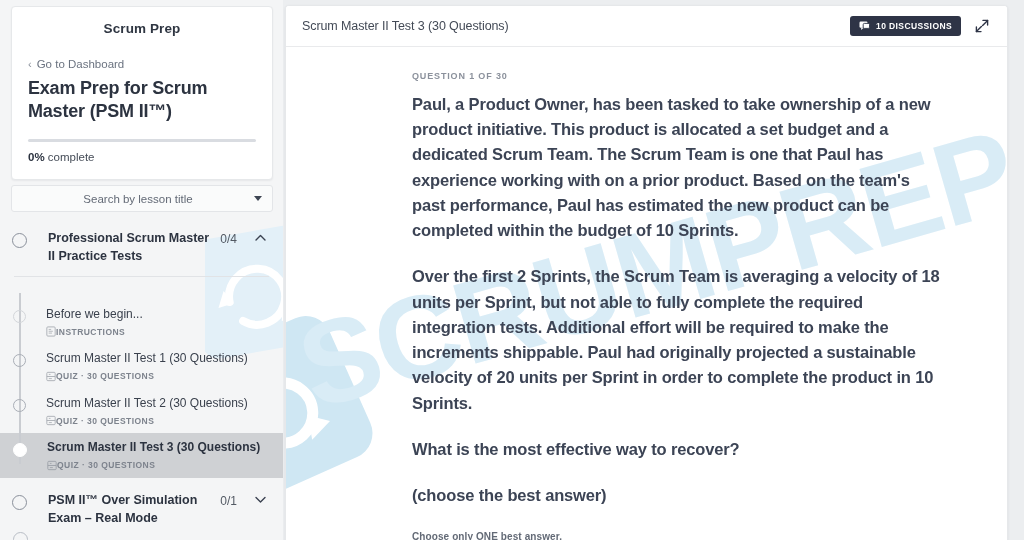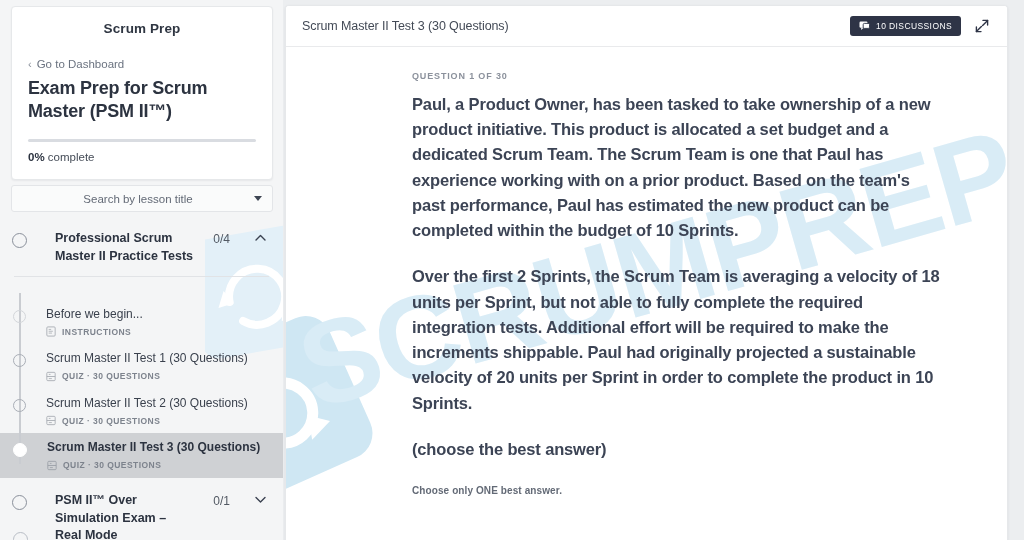--- a/index.html
+++ b/index.html
@@ -81,21 +81,21 @@
     border-left: 4.5px solid transparent;
     border-right: 4.5px solid transparent;
     border-top: 5px solid #3e4553;
   }
 
   .sections { position: absolute; left: 0; top: 222px; width: 283px; }
 
   .section-head {
     display: flex; align-items: flex-start;
     padding: 8px 16px 8px 12px;
-    gap: 18px;
+    gap: 11px;
     cursor: pointer;
   }
   .circle-o {
     flex: 0 0 auto;
     width: 15px; height: 15px;
     border: 1.6px solid #8a909b;
     border-radius: 50%;
     margin-top: 3px;
   }
   .section-title {
@@ -144,21 +144,21 @@
   .lesson.faded .lesson-bullet { border-color: #d3d6da; }
   .lesson-body { flex: 1; padding-left: 10px; }
   .lesson-title {
     font-size: 12px;
     color: #3a414d;
     line-height: 1.3;
     margin-bottom: 4px;
   }
   .lesson.active .lesson-title { font-weight: 700; color: #2c3340; }
   .lesson-meta {
-    display: flex; align-items: center; gap: 6px;
+    display: flex; align-items: center; 
     font-size: 8.5px;
     letter-spacing: .45px;
     color: #7d838d;
     font-weight: 600;
   }
   .meta-icon { width: 10px; height: 11px; opacity: .62; display: block; }
   
   .rail {
     position: absolute;
     left: 19px; top: 16px; bottom: 14px;
@@ -206,21 +206,21 @@
     color: #434a56;
     letter-spacing: -.1px;
   }
   .discussions-btn {
     display: flex; align-items: center; gap: 6px;
     background: #2e3446;
     color: #ffffff;
     border-radius: 3px;
     padding: 5px 9px;
     font-size: 8.5px;
-    font-weight: 400;
+    font-weight: 700;
     letter-spacing: .4px;
     cursor: pointer;
   }
   .discussions-btn svg { display: block; }
   .expand-btn {
     width: 22px; height: 22px;
     display: flex; align-items: center; justify-content: center;
     color: #2e3446;
     cursor: pointer;
   }
@@ -471,20 +471,21 @@
             </svg>
           </div>
           <div class="wm-text">SCRUMPREP</div>
         </div>
 
         <div class="q-label">QUESTION 1 OF 30</div>
 
         <div class="q-body">
           <p>Paul, a Product Owner, has been tasked to take ownership of a new product initiative. This product is allocated a set budget and a dedicated Scrum Team. The Scrum Team is one that Paul has experience working with on a prior product. Based on the team's past performance, Paul has estimated the new product can be completed within the budget of 10 Sprints.</p>
           <p>Over the first 2 Sprints, the Scrum Team is averaging a velocity of 18 units per Sprint, but not able to fully complete the required integration tests. Additional effort will be required to make the increments shippable. Paul had originally projected a sustainable velocity of 20 units per Sprint in order to complete the product in 10 Sprints.</p>
+          <p>What is the most effective way to recover?</p>
           <p>(choose the best answer)</p>
         </div>
 
         <div class="choose-note">Choose only ONE best answer.</div>
 
       </div>
     </section>
   </div>
 </div>
 

